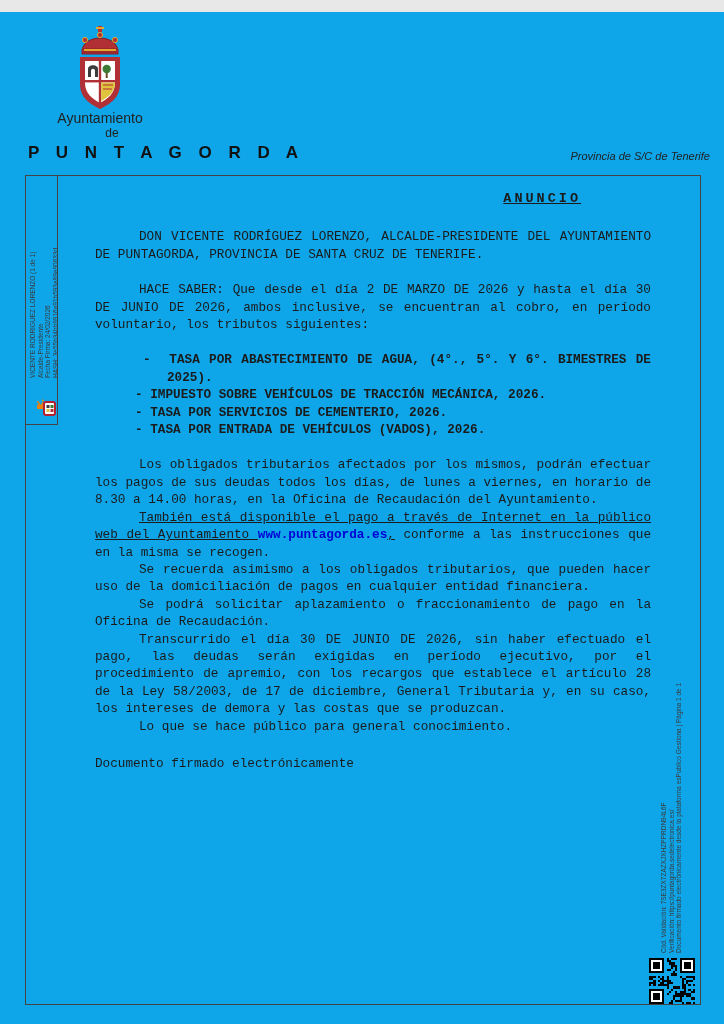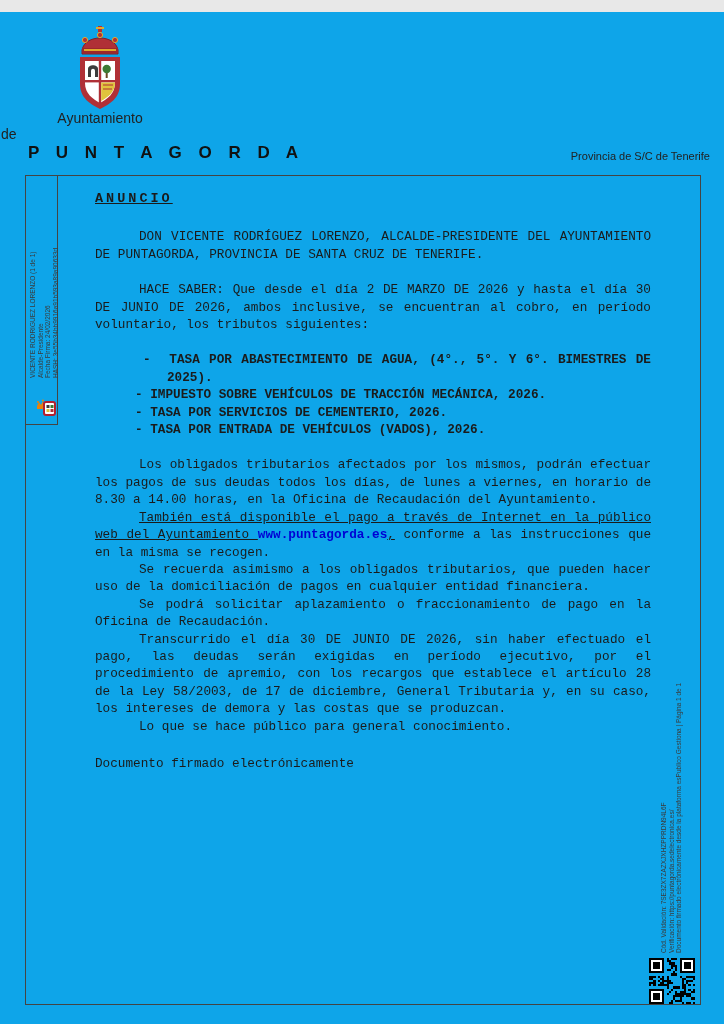--- a/index.html
+++ b/index.html
@@ -5,43 +5,43 @@
   html,body{margin:0;padding:0;background:#e8e8e8;}
   .page{
     position:relative;width:724px;height:1024px;background:#0ea5e9;
     font-family:"Liberation Sans",sans-serif;overflow:hidden;
     margin:12px auto;
   }
   
   .crest{position:absolute;left:72px;top:12px;width:56px;height:86px;}
   .org-line1{position:absolute;left:0;top:98px;width:200px;text-align:center;
     font-size:14px;color:#222;}
-  .org-line2{position:absolute;left:1px;top:114px;width:200px;text-align:left;
-    font-size:14px;color:#222;}
+  .org-line2{position:absolute;left:12px;top:114px;width:200px;text-align:center;
+    font-size:12px;color:#222;}
   .org-name{position:absolute;left:28px;top:131px;font-size:17px;font-weight:bold;
     letter-spacing:6px;color:#111;}
-  .province{position:absolute;right:14px;top:138px;font-size:11px;color:#222;}
+  .province{position:absolute;right:14px;top:138px;font-size:11px;color:#222;font-style:italic;}
   
   .frame{position:absolute;left:25px;top:163px;width:676px;height:830px;
     border:1px solid #444;box-sizing:border-box;}
   
   .sign-box{position:absolute;left:25px;top:163px;width:33px;height:250px;
     border-right:1px solid #444;border-bottom:1px solid #444;box-sizing:border-box;}
   .vtext{position:absolute;transform:rotate(-90deg);transform-origin:0 0;
     font-size:6.5px;line-height:7.5px;color:#3a3a3a;white-space:nowrap;}
   .left-stamp{left:29px;top:366px;width:165px;}
   .mini-emblem{position:absolute;left:35px;top:386px;width:21px;height:22px;}
   
   .right-stamp{left:660px;top:941px;width:380px;}
   .qr{position:absolute;left:649px;top:946px;width:46px;height:46px;}
   
   .content{position:absolute;left:95px;top:178px;width:556px;
     font-family:"Liberation Mono","DejaVu Sans Mono",monospace;
     font-size:12.7px;line-height:17.4px;color:#1b1b1b;}
-  .doc-title{text-align:left;padding-right:70px;margin-bottom:21px;}
+  .doc-title{text-align:right;padding-right:70px;margin-bottom:21px;}
   .doc-title span{font-weight:bold;font-size:13.5px;letter-spacing:3px;
     text-decoration:underline;}
   .para{text-align:justify;text-indent:44px;margin:0 0 18px 0;}
   .trib-list{margin:0 0 18px 0;font-weight:bold;}
   .trib{text-align:justify;margin:0;}
   .trib.a{padding-left:72px;text-indent:-24px;}
   .trib.a::before{content:"-\00a0\00a0";}
   .trib.b{padding-left:55px;text-indent:-15px;}
   .trib.b::before{content:"-\00a0";}
   .para.joined{margin-bottom:0;}

